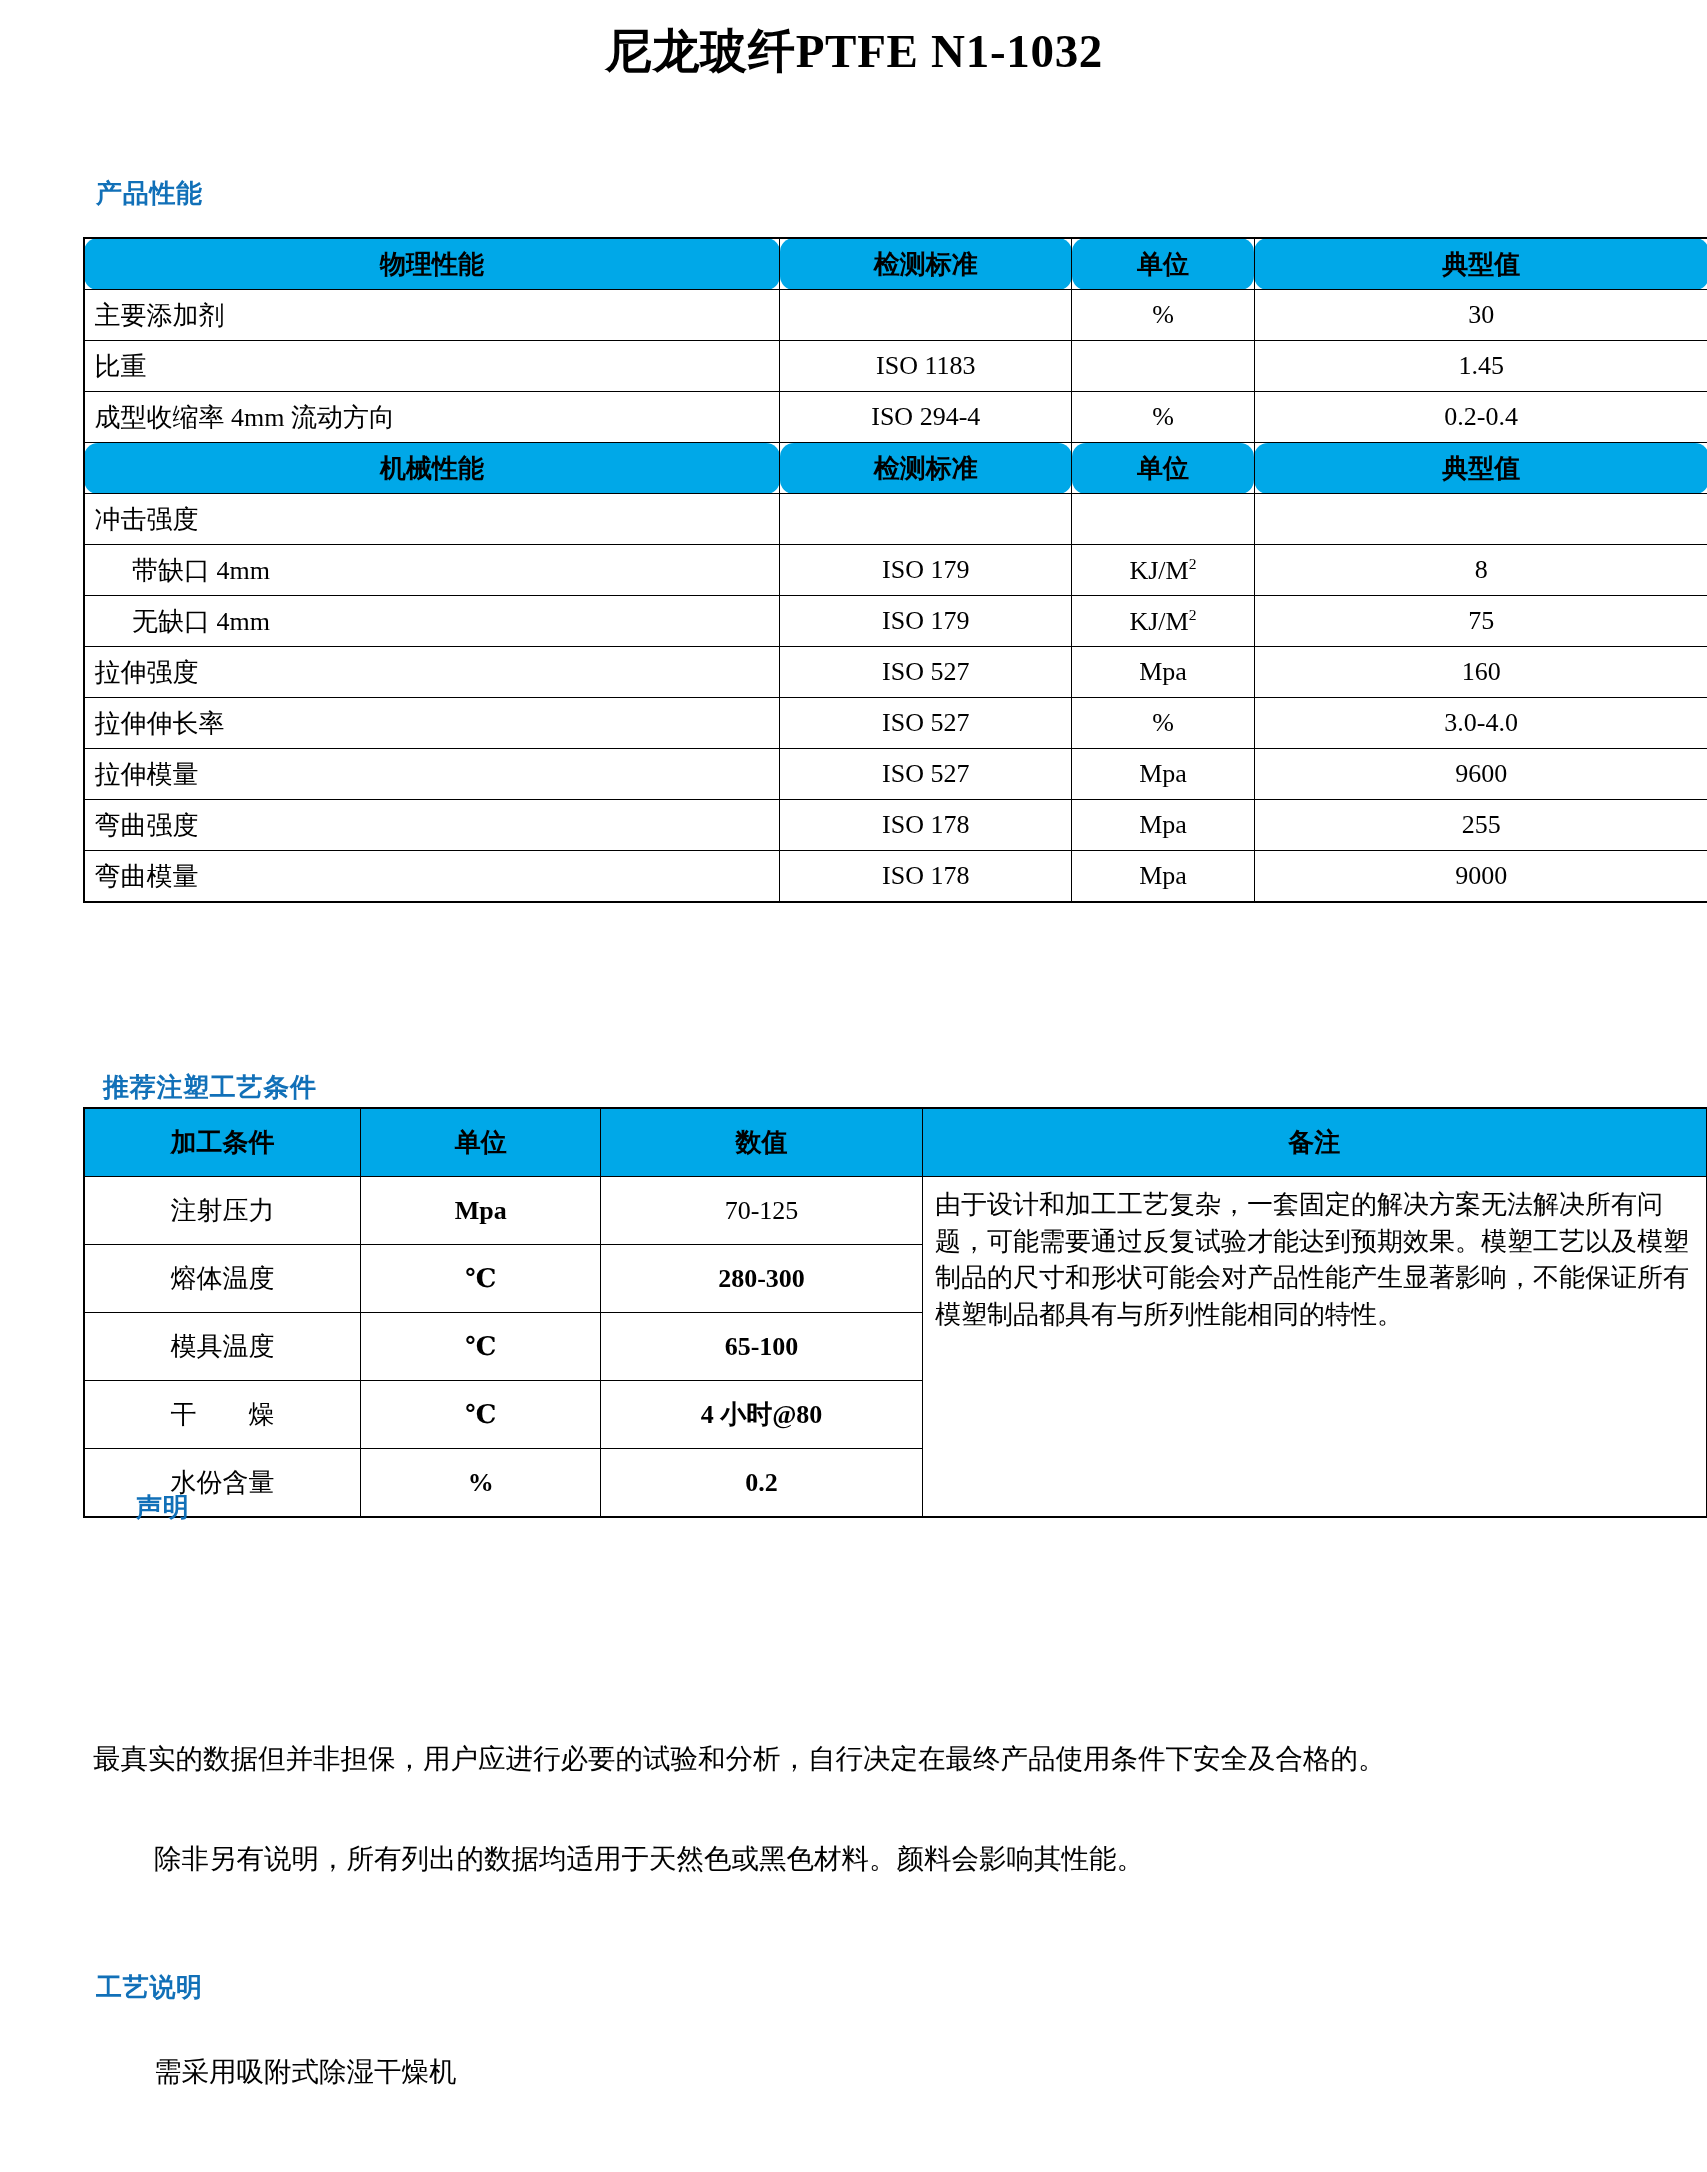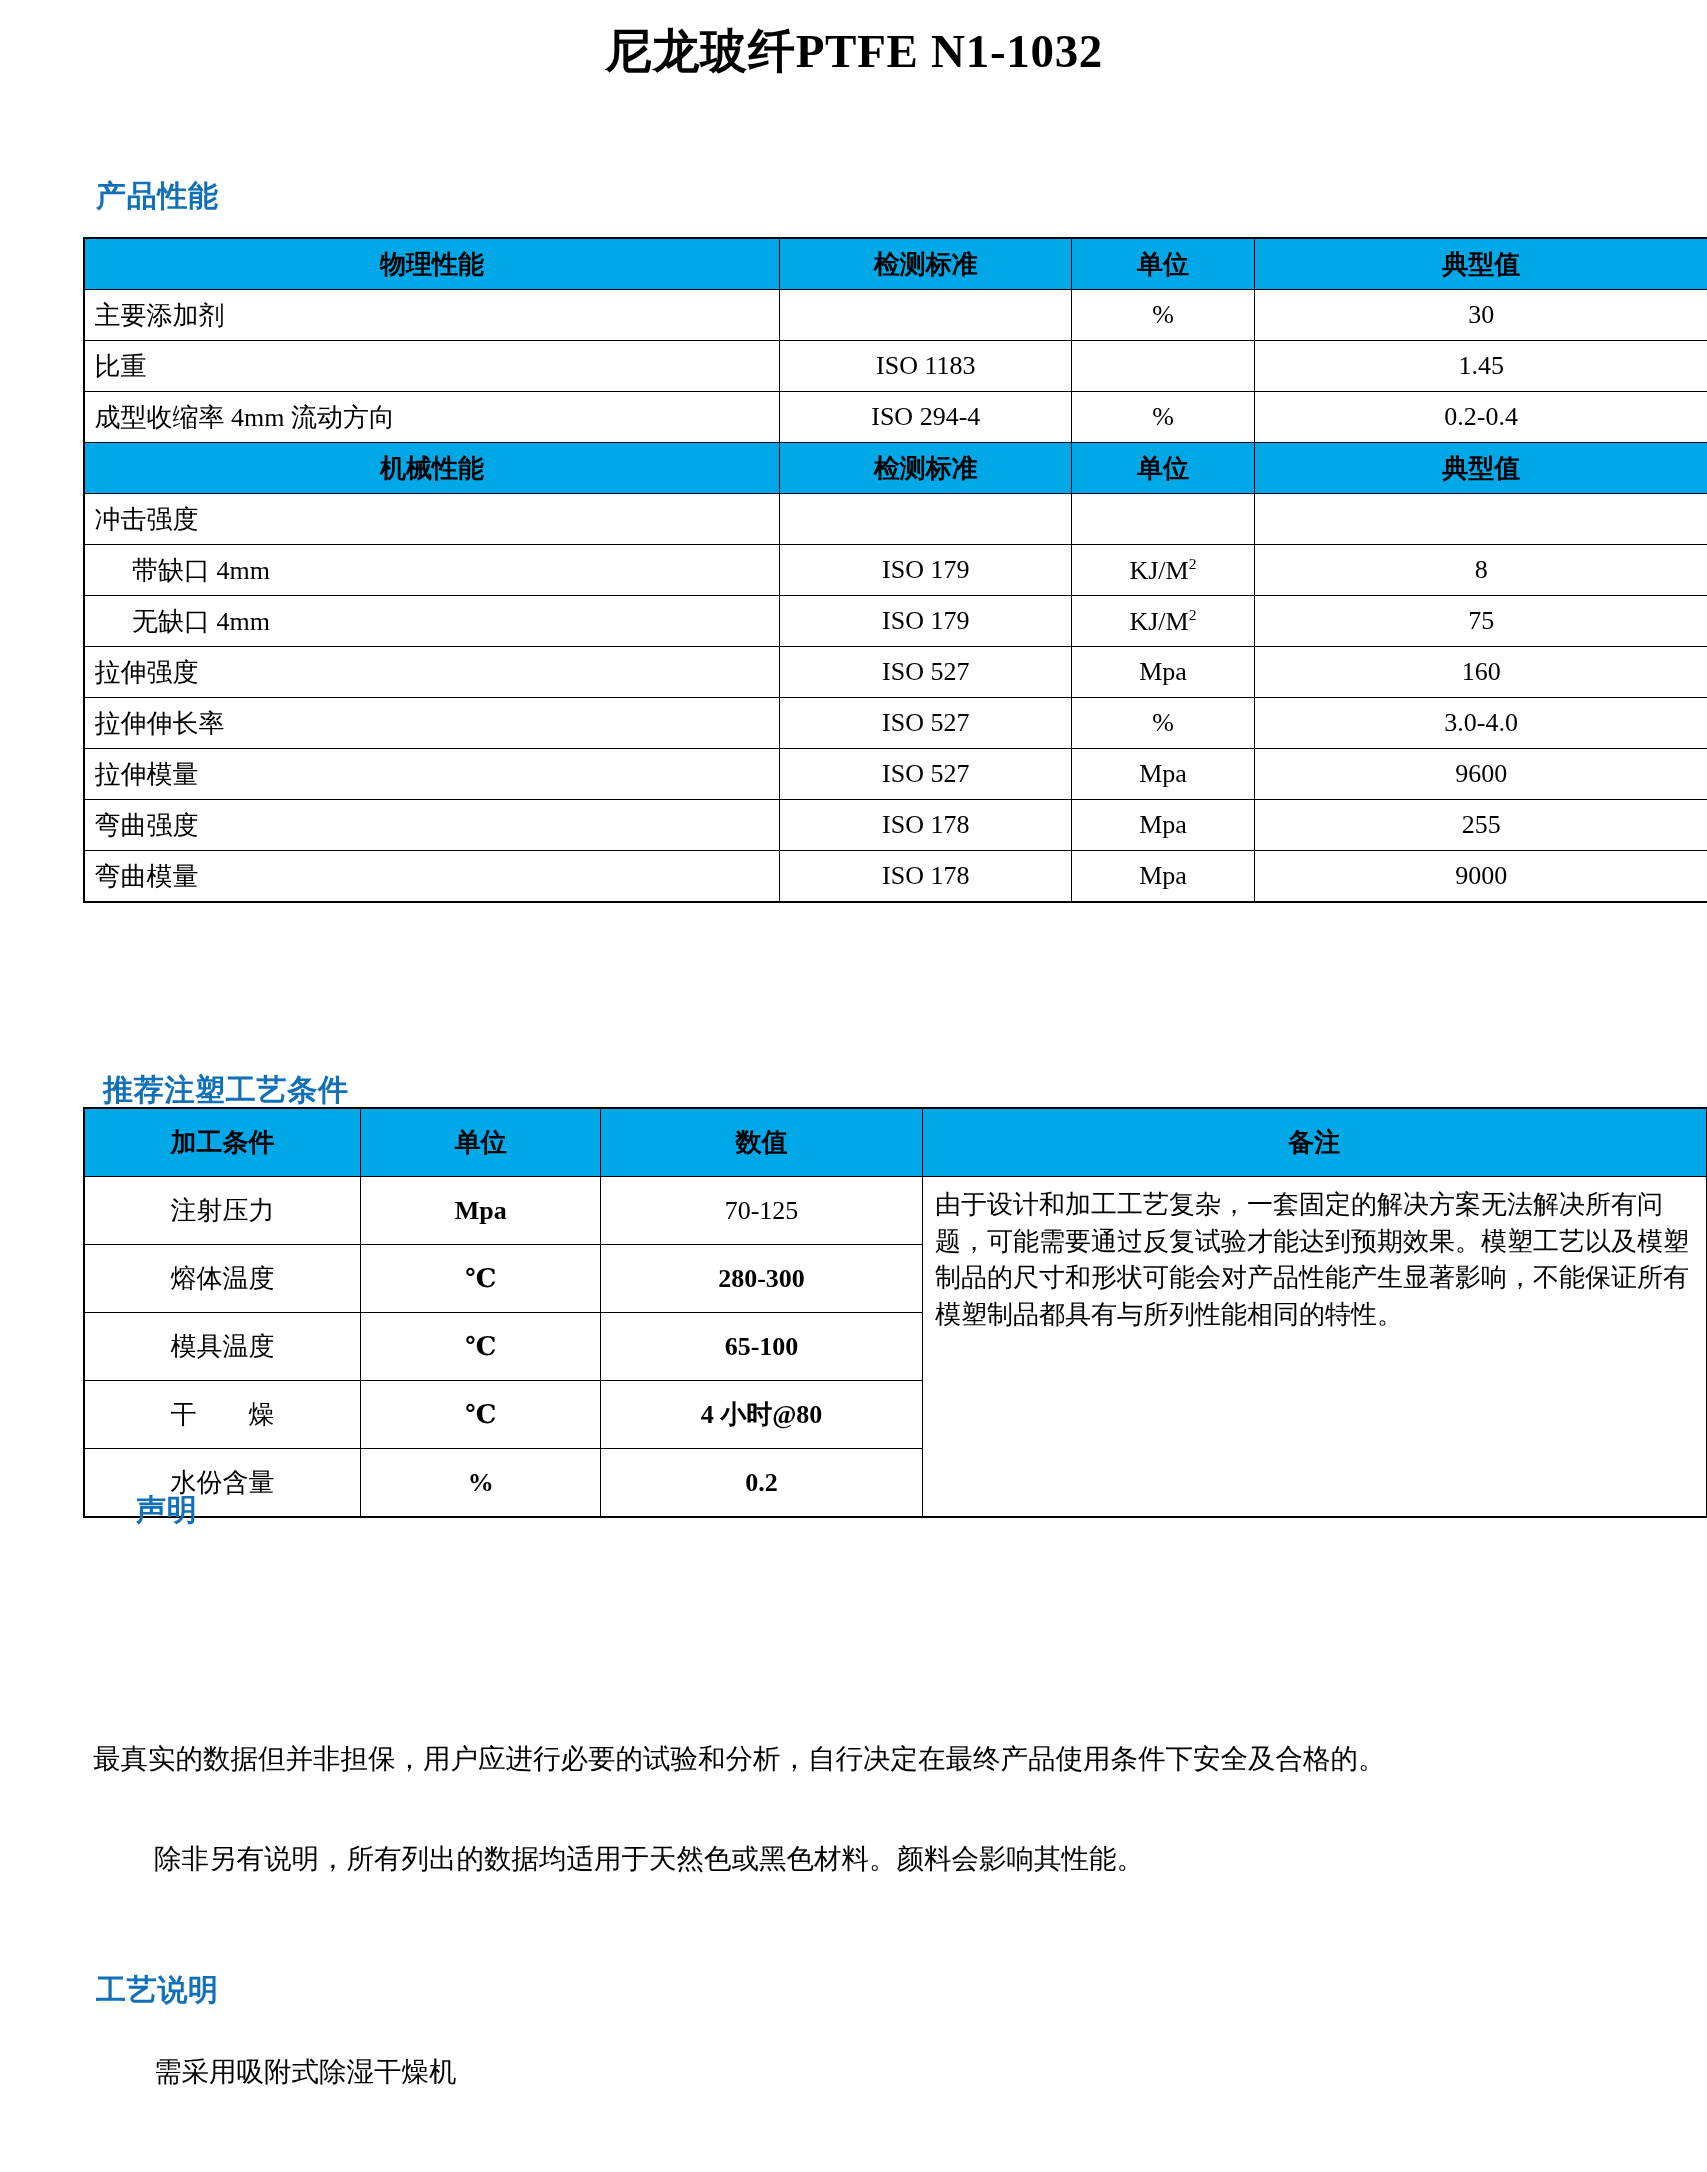--- a/index.html
+++ b/index.html
@@ -12,21 +12,21 @@
 
   .doc-title{
     position:absolute;left:0;top:26px;width:1708px;text-align:center;
     font-family:"Liberation Serif","DejaVu Serif",serif;
     font-weight:bold;font-size:47px;letter-spacing:0.7px;line-height:1.1;
   }
 
   .sec-head{
     position:absolute;
     font-family:"Liberation Sans","DejaVu Sans",sans-serif;
-    font-weight:bold;font-size:30px;color:#1170b8;letter-spacing:0.7px;
+    font-weight:bold;font-size:26px;color:#1170b8;letter-spacing:0.7px;
     white-space:nowrap;
     text-align:center;
   }
 
   table.grid{
     position:absolute;border-collapse:collapse;table-layout:fixed;
     border:2.1px solid #000;background:#fff;
   }
   table.grid td{
     border:1.4px solid #000;
@@ -38,21 +38,21 @@
     font-family:"Liberation Sans","DejaVu Sans",sans-serif;
     font-size:27.5px;height:43px;
   }
   .ctr{text-align:center;}
   .lft{text-align:left;}
   .indent{padding-left:47px !important;}
   sup{font-size:0.6em;vertical-align:super;}
 
   
   #tbl-props{left:83px;top:237px;width:1542px;}
-  #tbl-props td{height:50px;}
+  #tbl-props td{height:50px;border-radius:14px;}
   #tbl-props .c0{width:675px;}
   #tbl-props .c1{width:272px;}
   #tbl-props .c2{width:162px;}
   #tbl-props .c3{width:434px;}
 
   
   #tbl-proc{left:83px;top:1107px;width:1542px;}
   #tbl-proc td{height:67px;}
   #tbl-proc .p0{width:256px;}
   #tbl-proc .p1{width:220px;}

